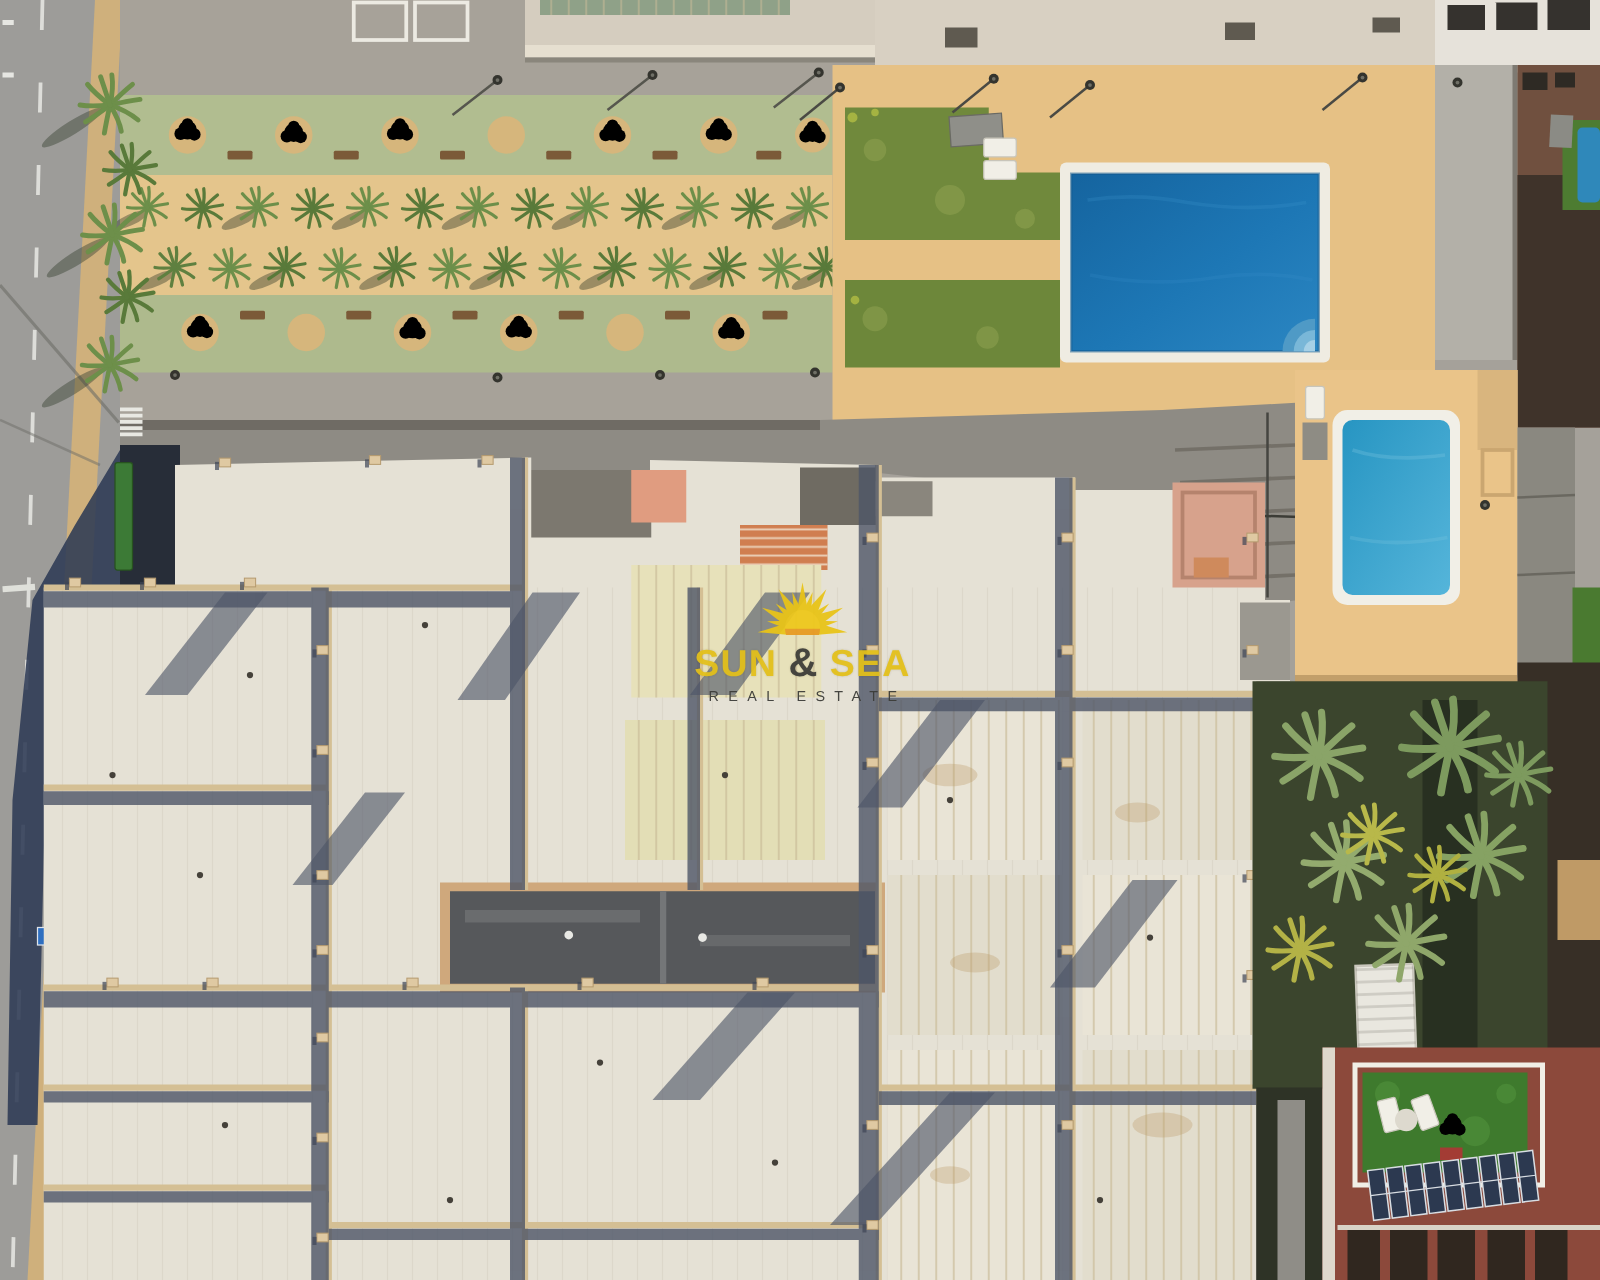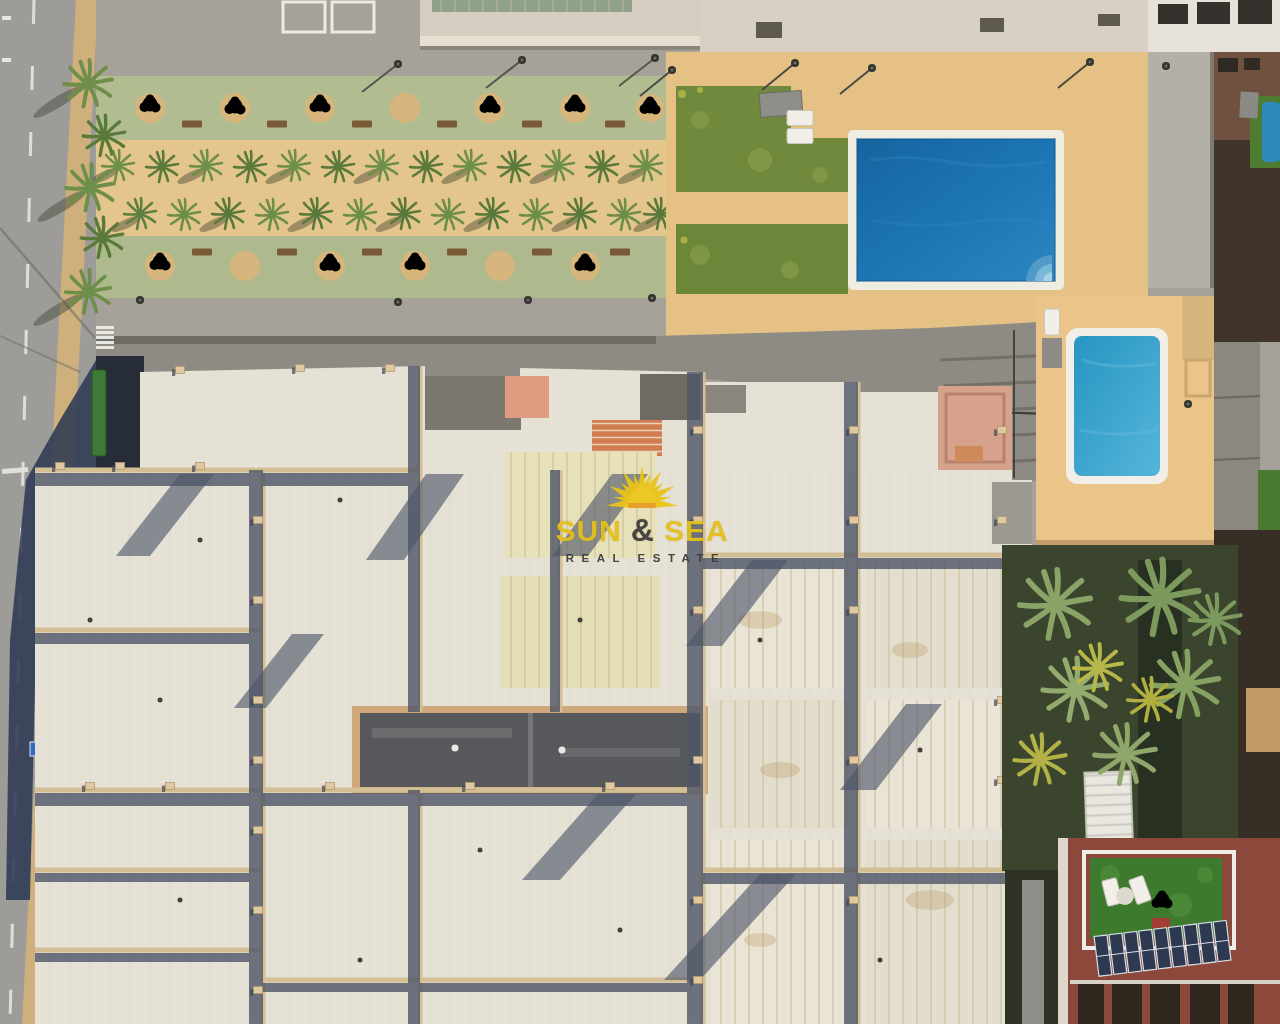--- a/index.html
+++ b/index.html
@@ -8,21 +8,21 @@
   .stage svg.scene{position:absolute;left:0;top:0;}
   .watermark{position:absolute;left:552px;top:458px;width:180px;
              display:flex;flex-direction:column;align-items:center;opacity:.94;
              pointer-events:none;}
   .wm-sun{margin-bottom:-4px;}
   .wm-line1{display:flex;gap:9px;align-items:baseline;
             font-size:30px;font-weight:bold;letter-spacing:1px;
             color:var(--color-brand-yellow,#e3c01a);
             text-shadow:0 0 2px rgba(60,50,0,.18);}
   .wm-amp{color:var(--color-tagline-dark,#3c3c38);font-size:32px;}
-  .wm-line2{margin-top:3px;padding-left:8px;font-size:11.5px;font-weight:700;
+  .wm-line2{margin-top:3px;padding-left:8px;font-size:11.5px;font-weight:400;
             letter-spacing:7.5px;color:var(--color-tagline-dark,#3c3c38);}
 </style>
 </head>
 <body>
 
 <div class="stage">
 <svg class="scene" width="1280" height="1024" viewBox="0 0 1280 1024" xmlns="http://www.w3.org/2000/svg">
 <defs>
   <linearGradient id="gradPool1" x1="0" y1="0" x2="1" y2="1">
     <stop offset="0" stop-color="#15649f"></stop>

